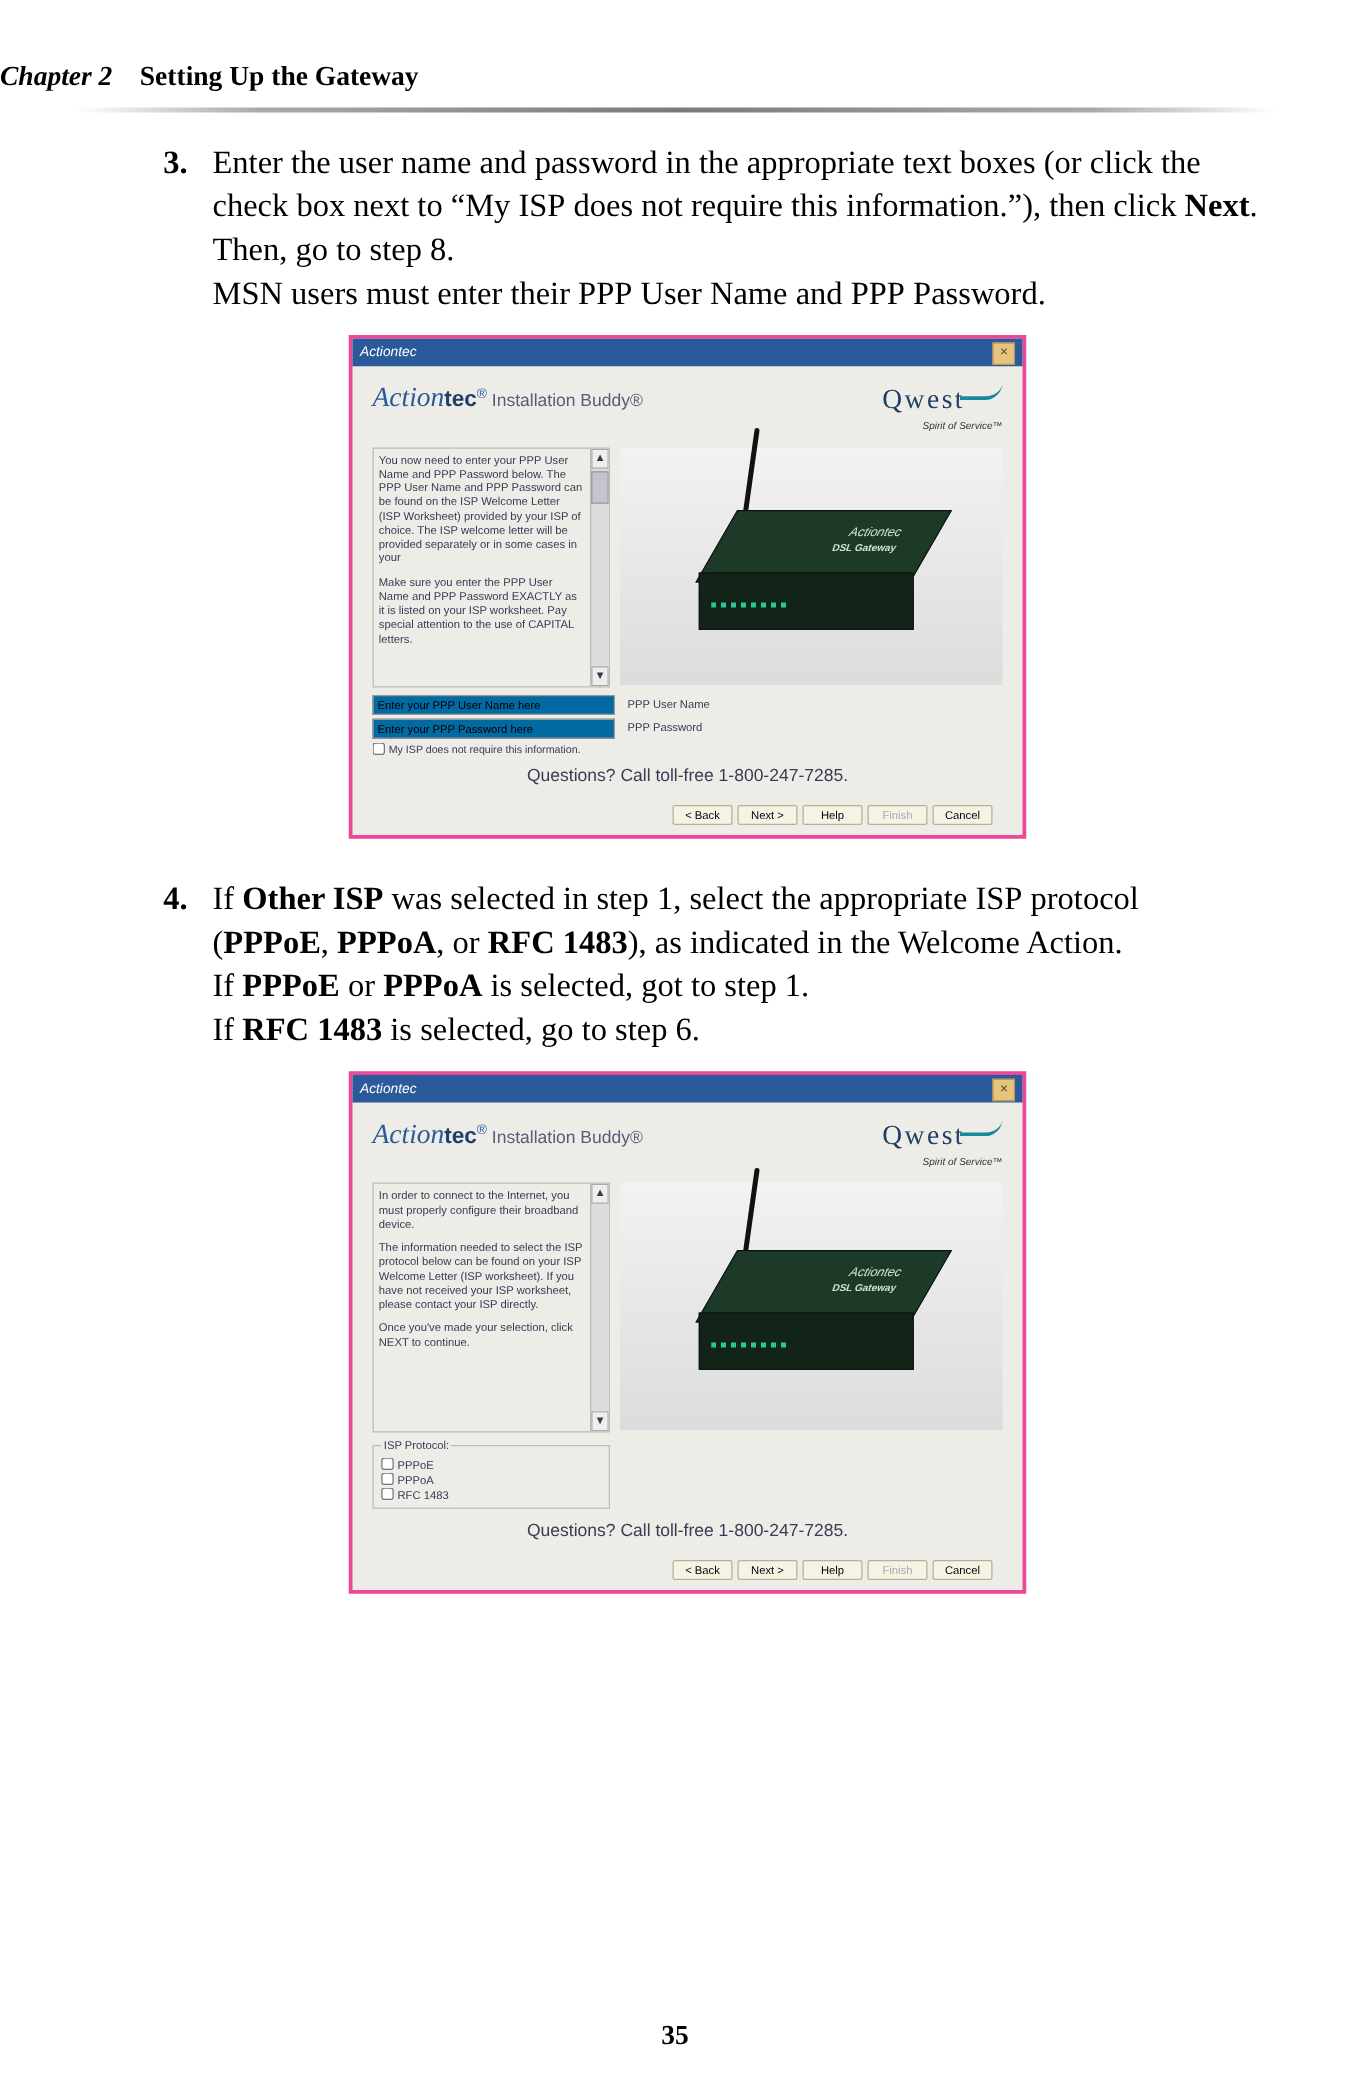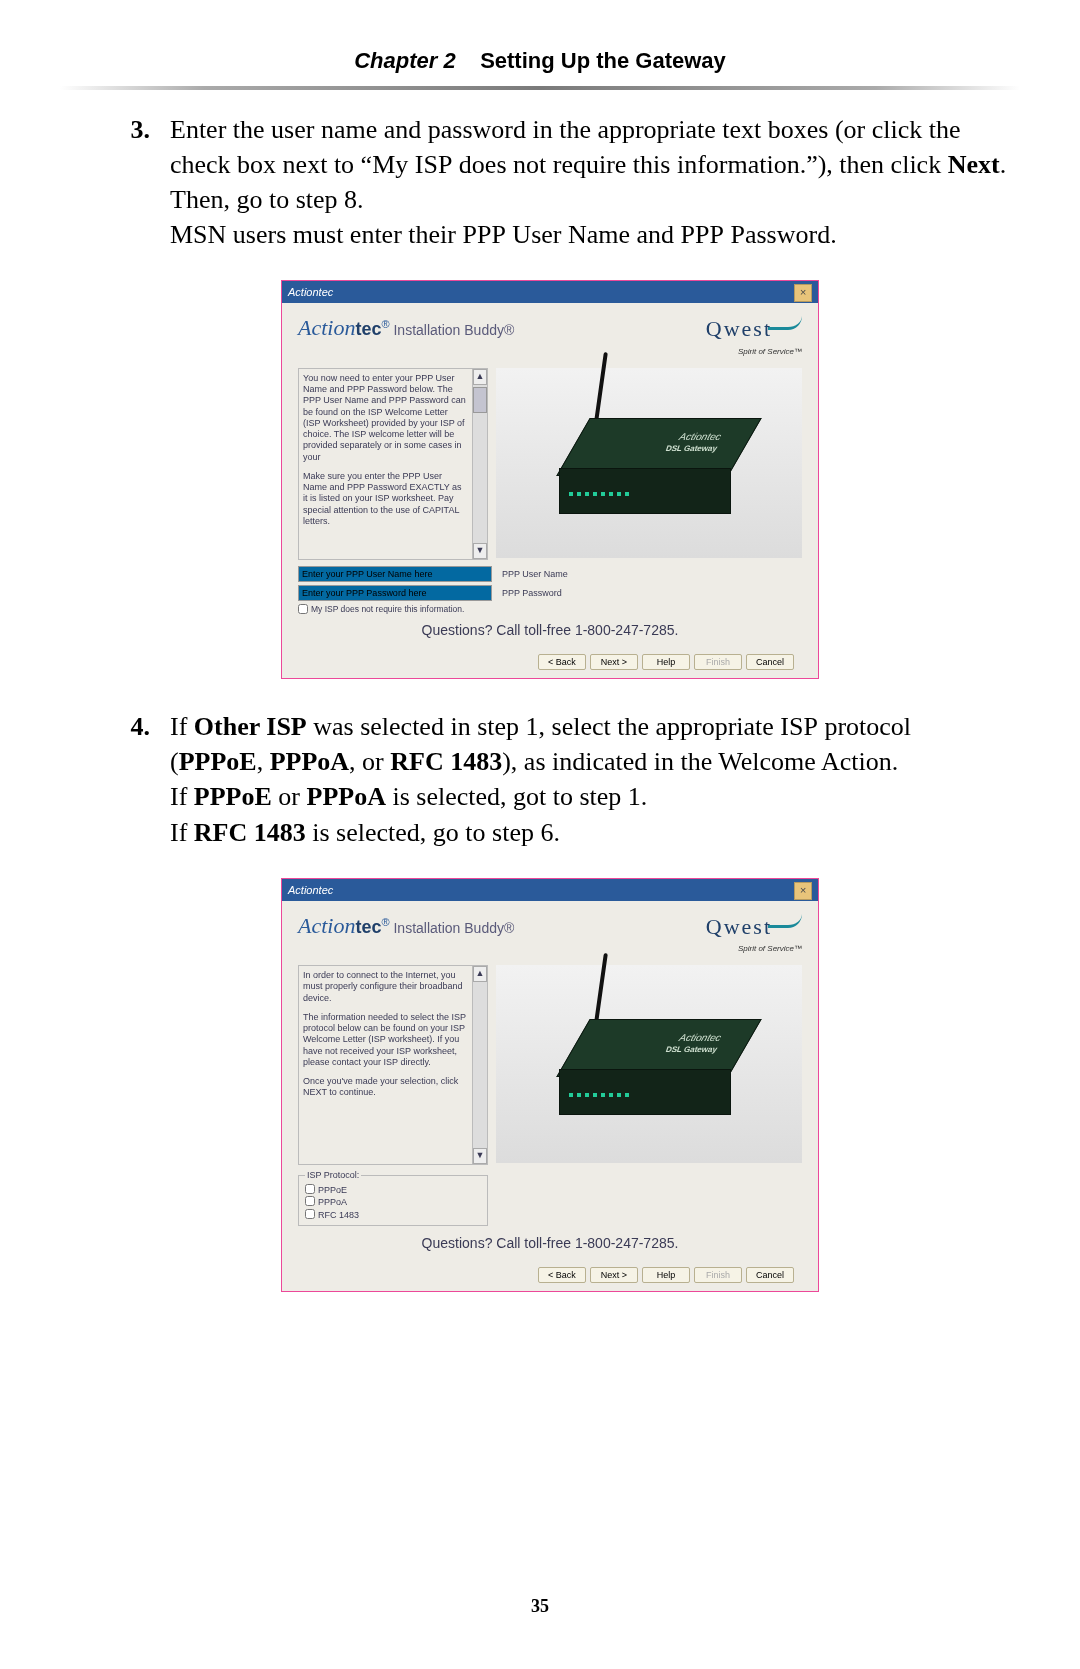--- a/index.html
+++ b/index.html
@@ -1,28 +1,28 @@
 <!DOCTYPE html>
 <html><head>
 <meta charset="utf-8">
 <style>
   html,body{margin:0;padding:0;background:#fff;font-family:Georgia,'Times New Roman',serif;color:#000}
   .page{width:1080px;height:1669px;position:relative;margin:0 auto;background:#fff}
-  .header{position:absolute;left:0;right:0;top:48px;text-align:center;font-size:22px;font-family:Liberation Sans, sans-serif}
+  .header{position:absolute;left:0;right:0;top:48px;font-size:22px;font-family:Liberation Serif, serif}
   .header .chap{font-style:italic;font-weight:bold}
   .header .title{font-weight:bold}
   .rule{position:absolute;left:60px;right:60px;top:86px;height:4px;
         background:linear-gradient(to right,#fff 0%,#aaa 15%,#7a7a7a 50%,#aaa 85%,#fff 100%)}
-  .footer{position:absolute;left:0;right:0;bottom:52px;text-align:center;font-weight:bold;font-size:18px}
+  .footer{position:absolute;left:0;right:0;bottom:28px;text-align:center;font-weight:bold;font-size:22px}
   .body{position:absolute;left:90px;top:112px;width:920px;font-size:26px;line-height:1.35}
   .step{display:flex;margin-bottom:14px}
   .step .num{width:60px;font-weight:bold;text-align:right;padding-right:20px;flex:0 0 60px}
   .step .txt{flex:1}
   .sc{font-variant:small-caps}
-  .dlg{width:536px;margin:28px auto 30px auto;background:#eeece6;border:1px solid #ec4899;
+  .dlg{width:536px;margin:16px auto 30px auto;background:#eeece6;border:3px solid #ec4899;
        font-family:Verdana,Arial,sans-serif;font-size:10px;color:#3a3a55;position:relative}
   .dlg .titlebar{background:#2a5a9a;color:#fff;height:22px;line-height:22px;padding:0 6px;font-style:italic;font-size:11px;display:flex;justify-content:space-between}
   .dlg .close{background:#e8c47a;color:#4a4a4a;width:16px;height:16px;font-size:11px;text-align:center;line-height:15px;margin-top:3px;border:1px solid #b59a60;cursor:pointer}
   .dlg .brand{padding:10px 16px 6px 16px;display:flex;justify-content:space-between;align-items:flex-start}
   .brandL{font-size:18px;color:#2a5a9a}
   .brandL .act{font-style:italic;font-family:'Brush Script MT',cursive;font-size:22px}
   .brandL .tec{font-weight:bold;color:#20406a}
   .brandL .sub{font-size:14px;color:#5a5a7a}
   .brandR{text-align:right}
   .brandR .q{font-size:22px;color:#20406a;letter-spacing:2px;font-family:Georgia,serif}

